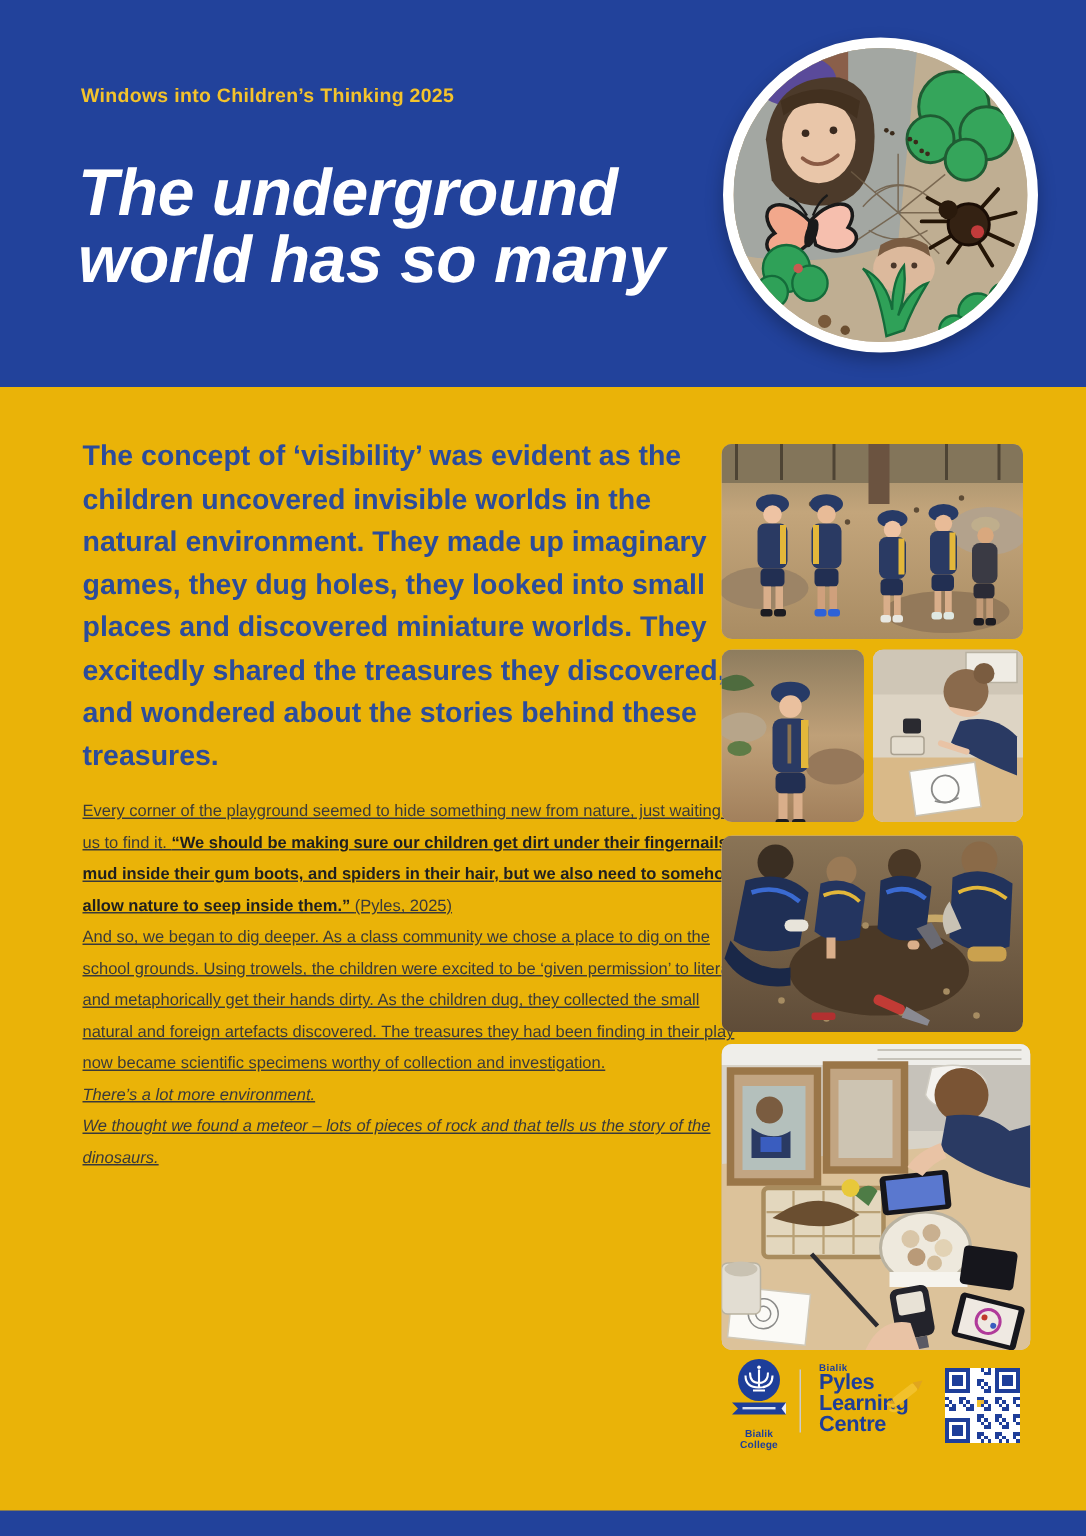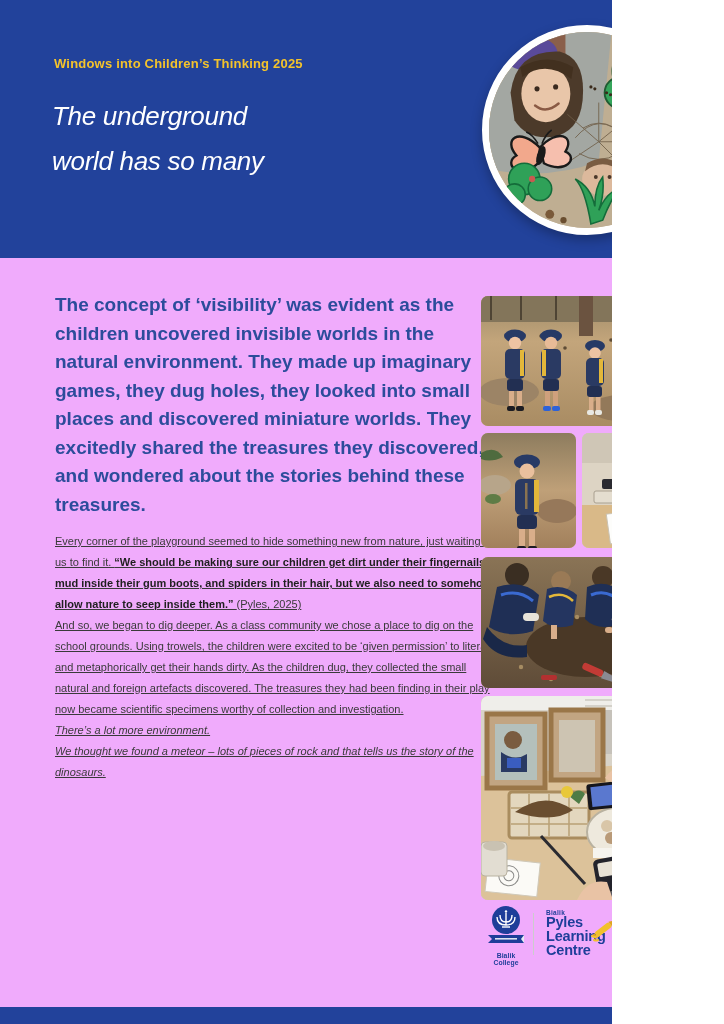--- a/index.html
+++ b/index.html
@@ -1,29 +1,29 @@
 <!DOCTYPE html>
 <html><head>
 <meta charset="utf-8">
 <style>
   html,body{margin:0;padding:0;background:#ffffff;}
   #page{
-    position:relative;width:612px;height:1024px;background:#f0abfc;overflow:hidden;
+    position:relative;width:724px;height:1024px;background:#eab308;overflow:hidden;
     font-family:"Liberation Sans","DejaVu Sans",sans-serif;
   }
   
   .band-top{position:absolute;left:0;top:0;width:724px;height:258px;background:#22429B;}
   .band-bottom{position:absolute;left:0;top:1007px;width:724px;height:17px;background:#22429B;}
   .kicker{
     position:absolute;left:54px;top:56px;
     font-size:13px;line-height:15px;font-weight:bold;color:#F4C32B;letter-spacing:.2px;
   }
   .title{
     position:absolute;left:52px;top:77px;width:410px;
-    font-size:26px;line-height:45px;font-weight:400;font-style:italic;color:#ffffff;
+    font-size:44px;line-height:45px;font-weight:700;font-style:italic;color:#ffffff;
     letter-spacing:-.3px;
   }
   .hero{
     position:absolute;left:482px;top:25px;width:196px;height:196px;
     border:7px solid #ffffff;border-radius:50%;overflow:hidden;
     box-shadow:0 5px 12px rgba(0,0,0,.28);background:#bfae92;
   }
   .hero svg{display:block;width:100%;height:100%;}
   
   .col-left{position:absolute;left:36px;top:291px;width:442px;margin-left:19px;}

